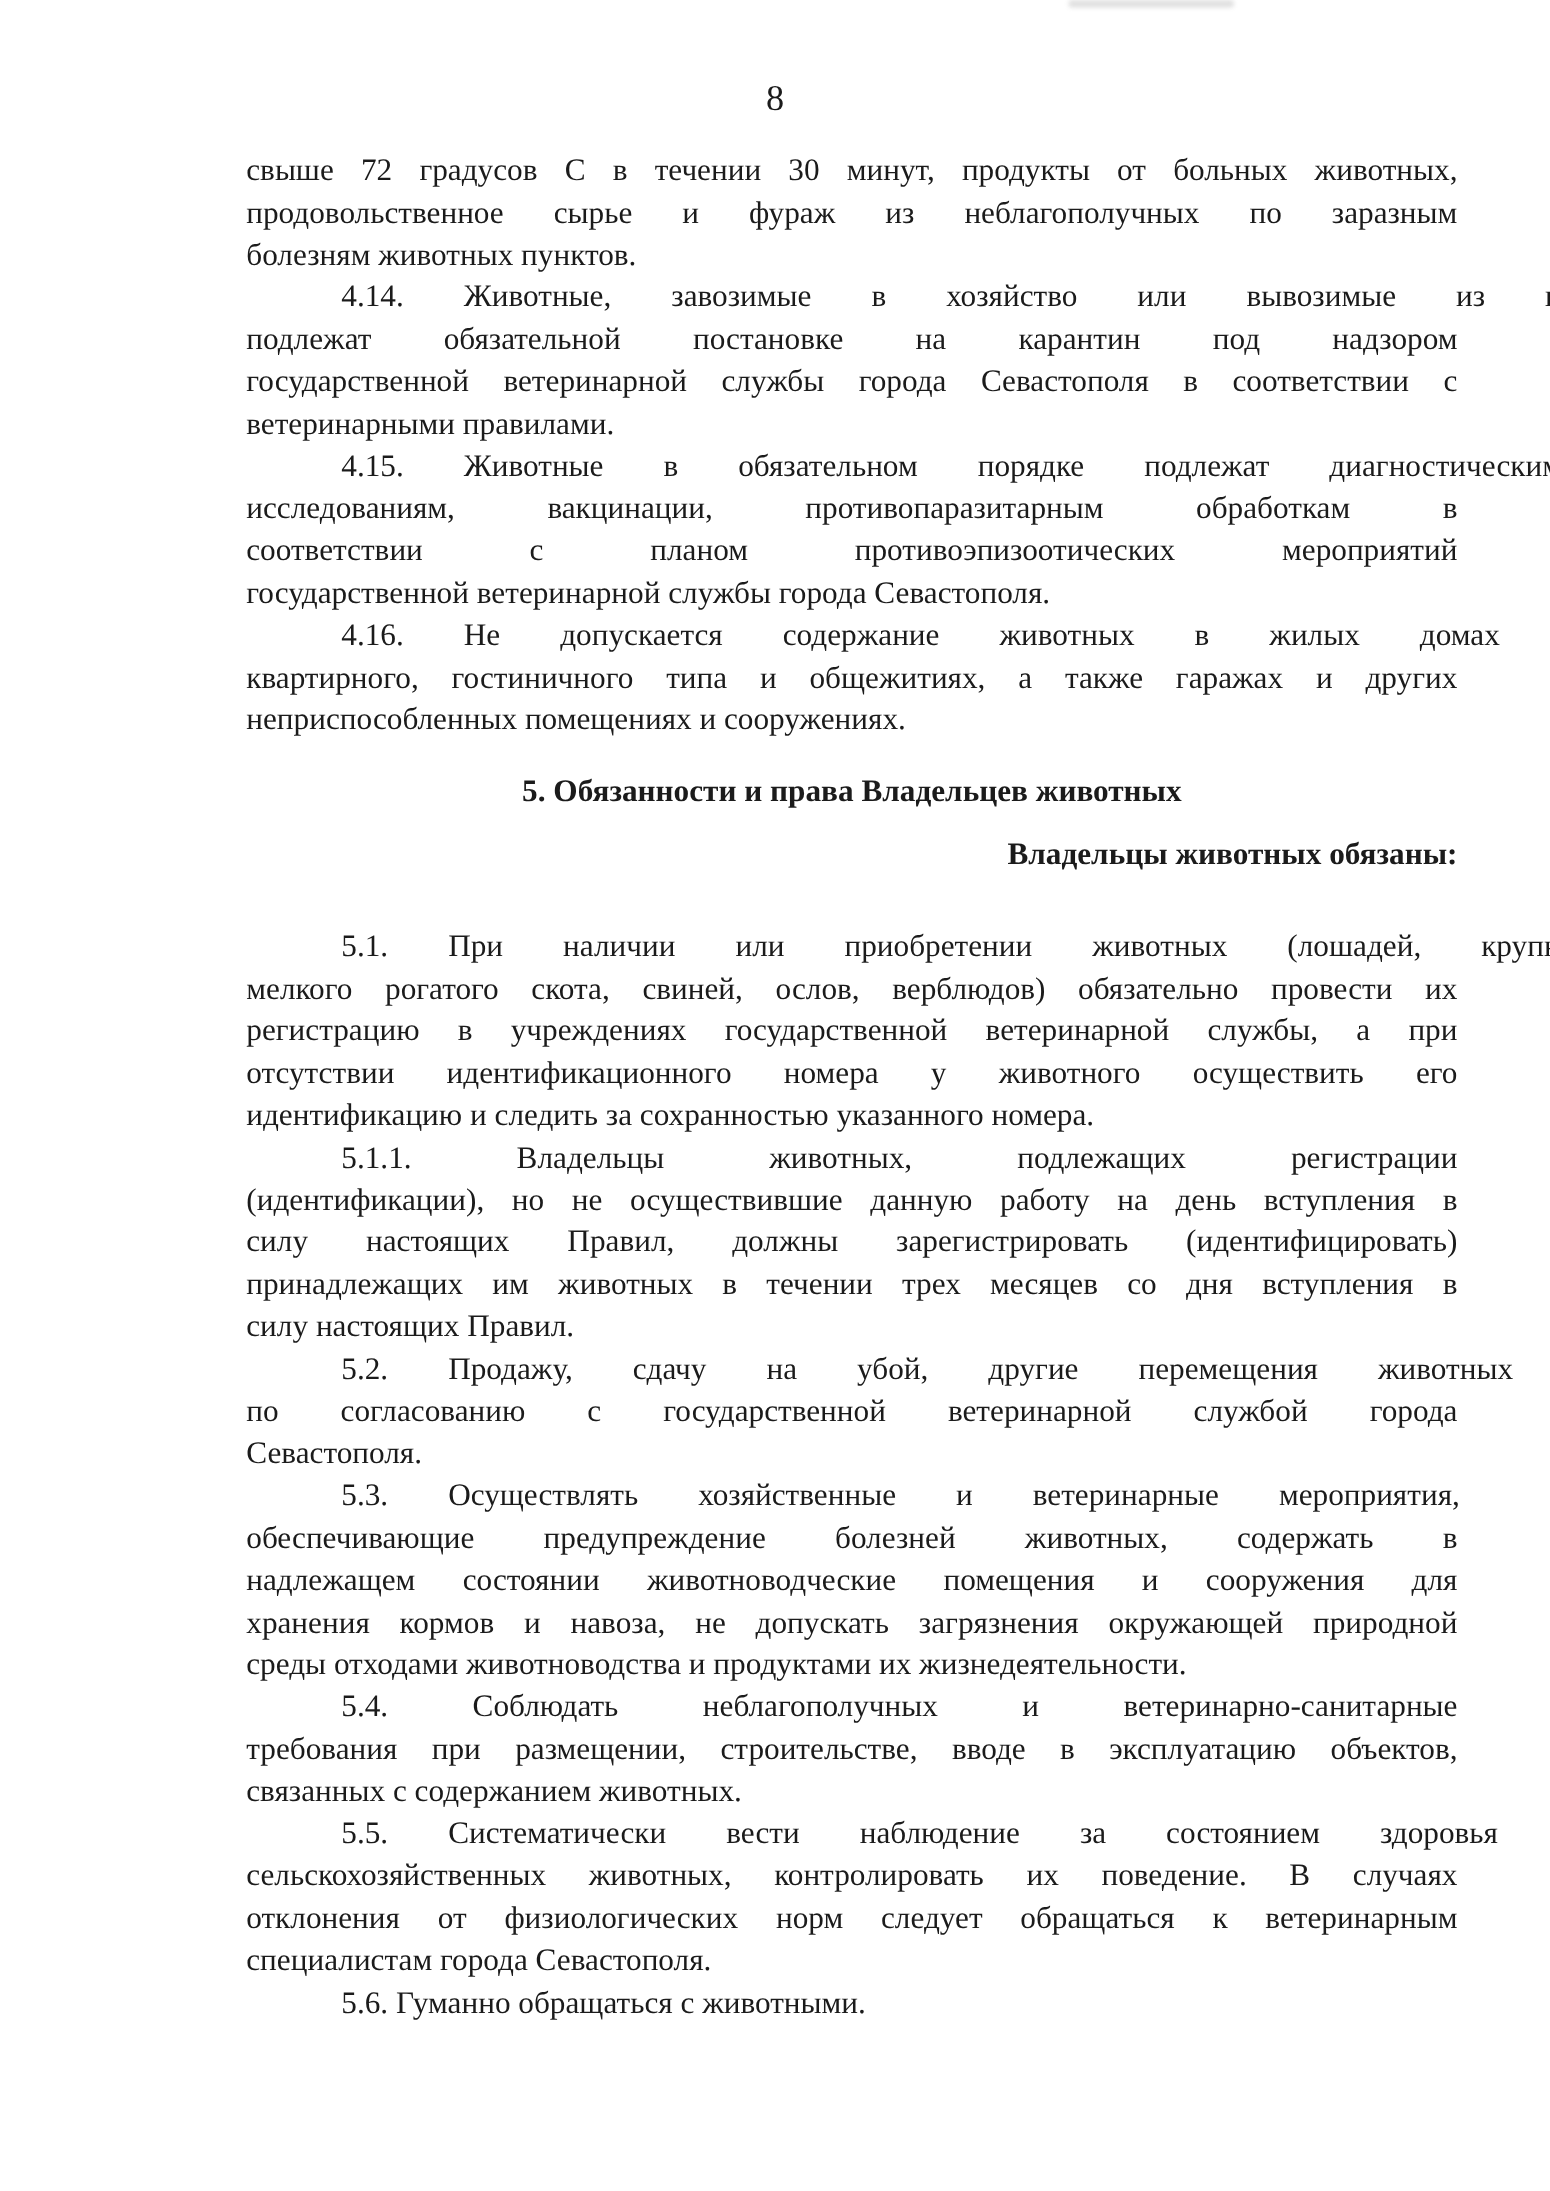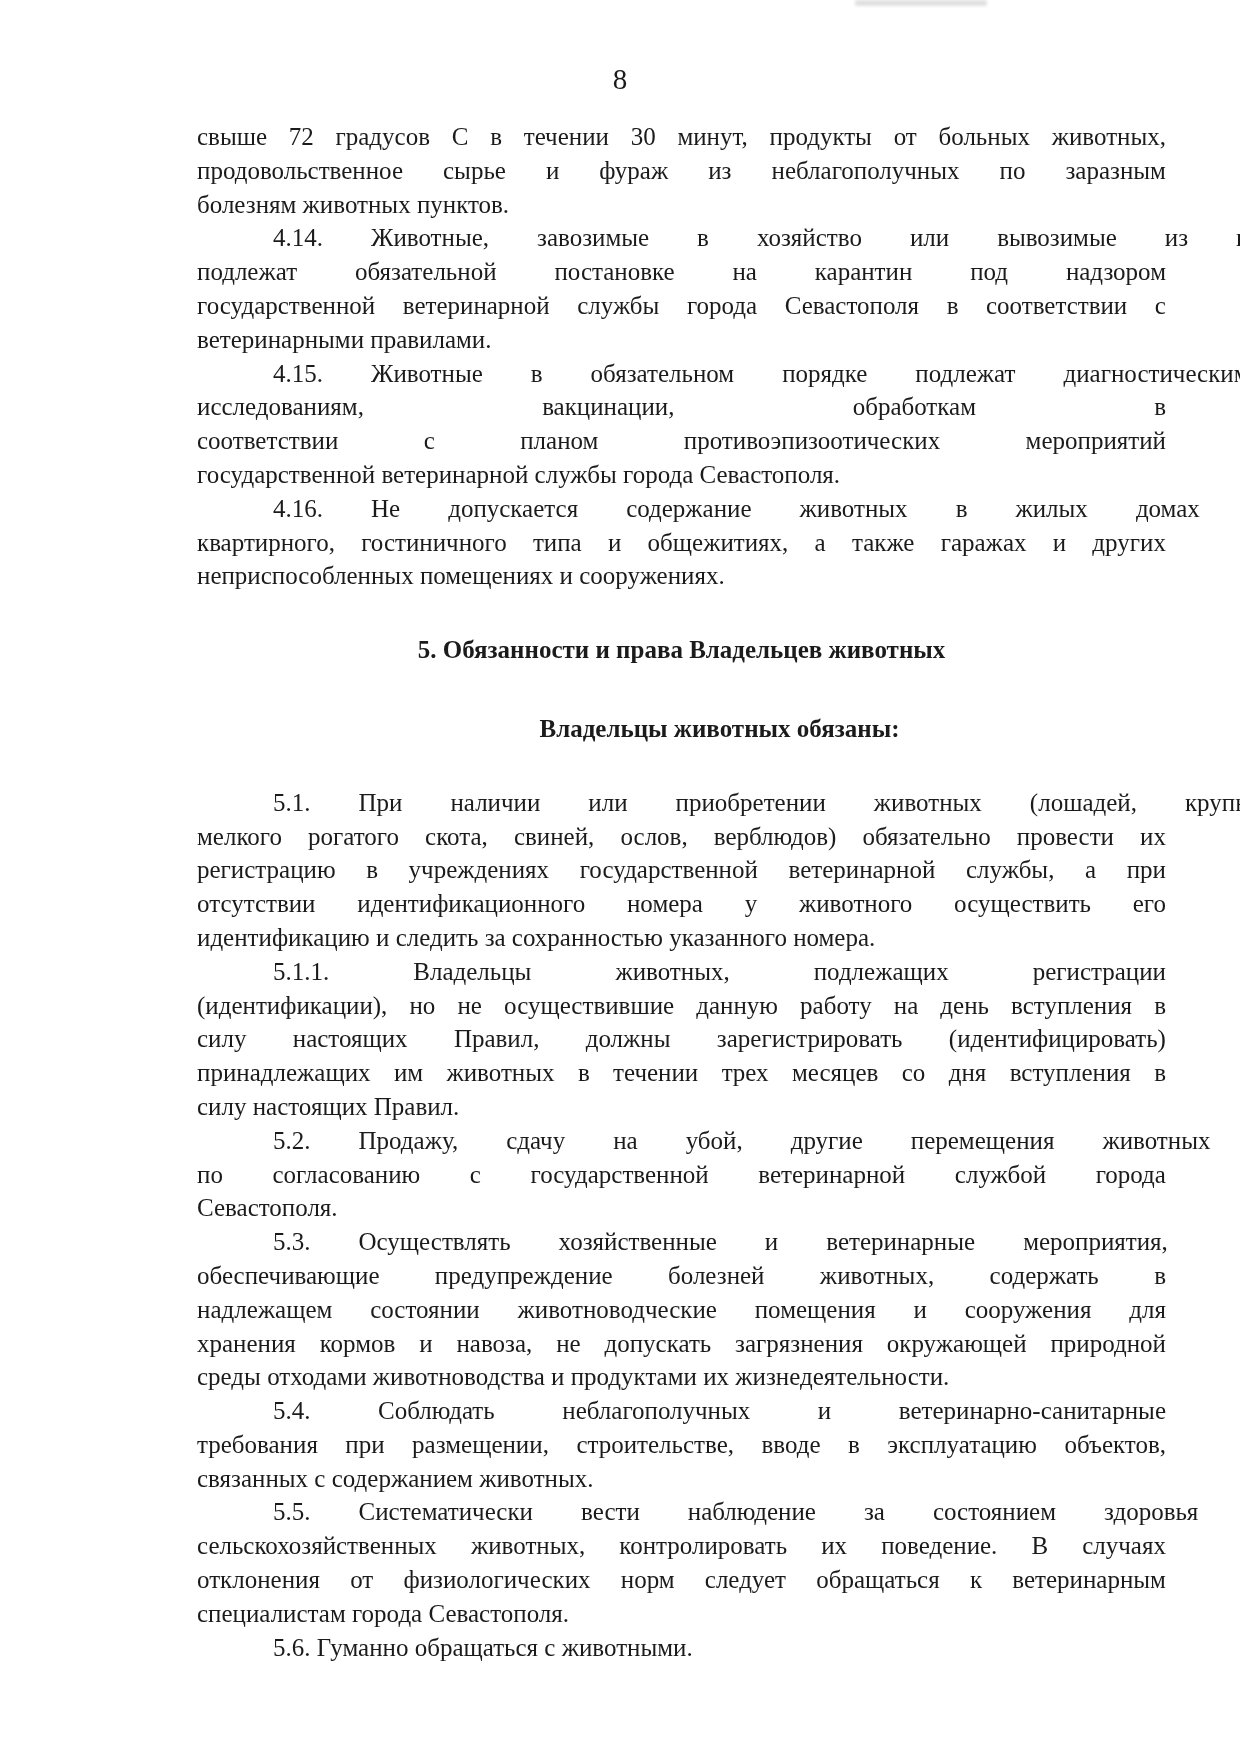--- a/index.html
+++ b/index.html
@@ -46,28 +46,28 @@
   .line.justify {
     display: flex;
     justify-content: space-between;
   }
   .line.justify > span { flex: 0 0 auto; white-space: nowrap; }
   .line.indent { padding-left: 76px; gap: 48px; }
   .line.plain { text-align: left; }
   .heading {
     font-weight: bold;
     text-align: center;
-    margin-top: 40px;
+    margin-top: 24px;
     line-height: 33.8px;
   }
   .subheading {
     font-weight: bold;
-    text-align: center;
+    text-align: right;
     padding-left: 76px;
-    margin-top: 45px;
+    margin-top: 16px;
     line-height: 33.8px;
   }
   .subheading + .paragraph { margin-top: 40px; }
 </style>
 </head>
 <body>
 
 <div class="page">
   <div class="scan-smudge"></div>
   <div class="page-number">8</div>
@@ -138,20 +138,21 @@
           <span>Животные</span>
           <span>в</span>
           <span>обязательном</span>
           <span>порядке</span>
           <span>подлежат</span>
           <span>диагностическим</span>
         </div>
         <div class="line justify">
           <span>исследованиям,</span>
           <span>вакцинации,</span>
+          <span>противопаразитарным</span>
           <span>обработкам</span>
           <span>в</span>
         </div>
         <div class="line justify">
           <span>соответствии</span>
           <span>с</span>
           <span>планом</span>
           <span>противоэпизоотических</span>
           <span>мероприятий</span>
         </div>

